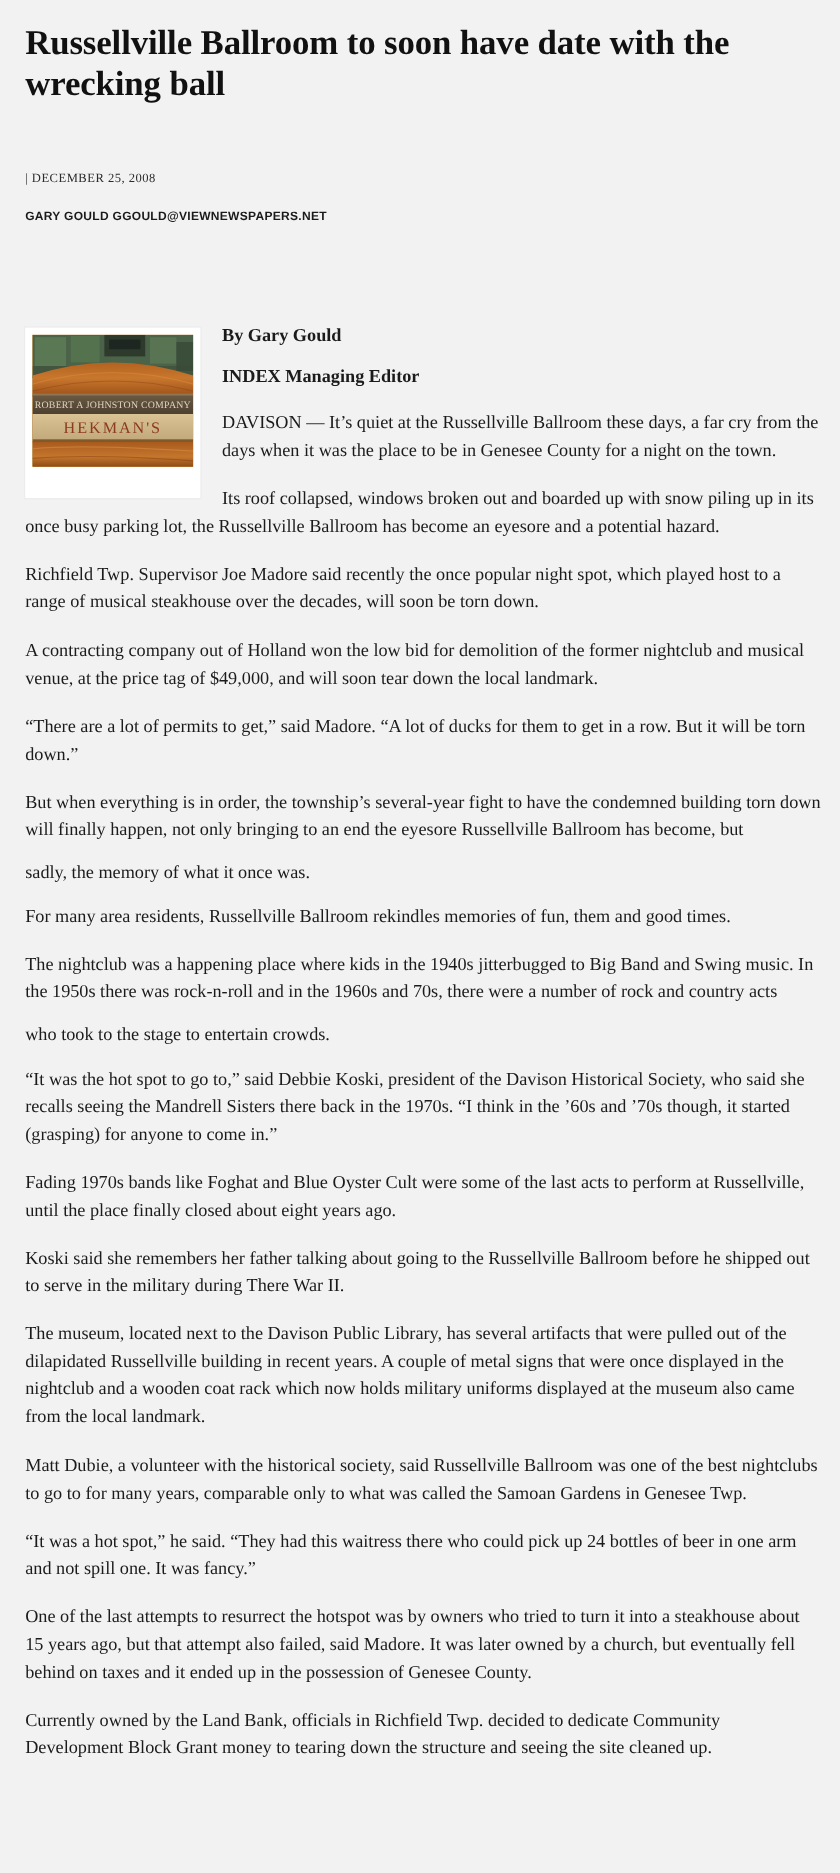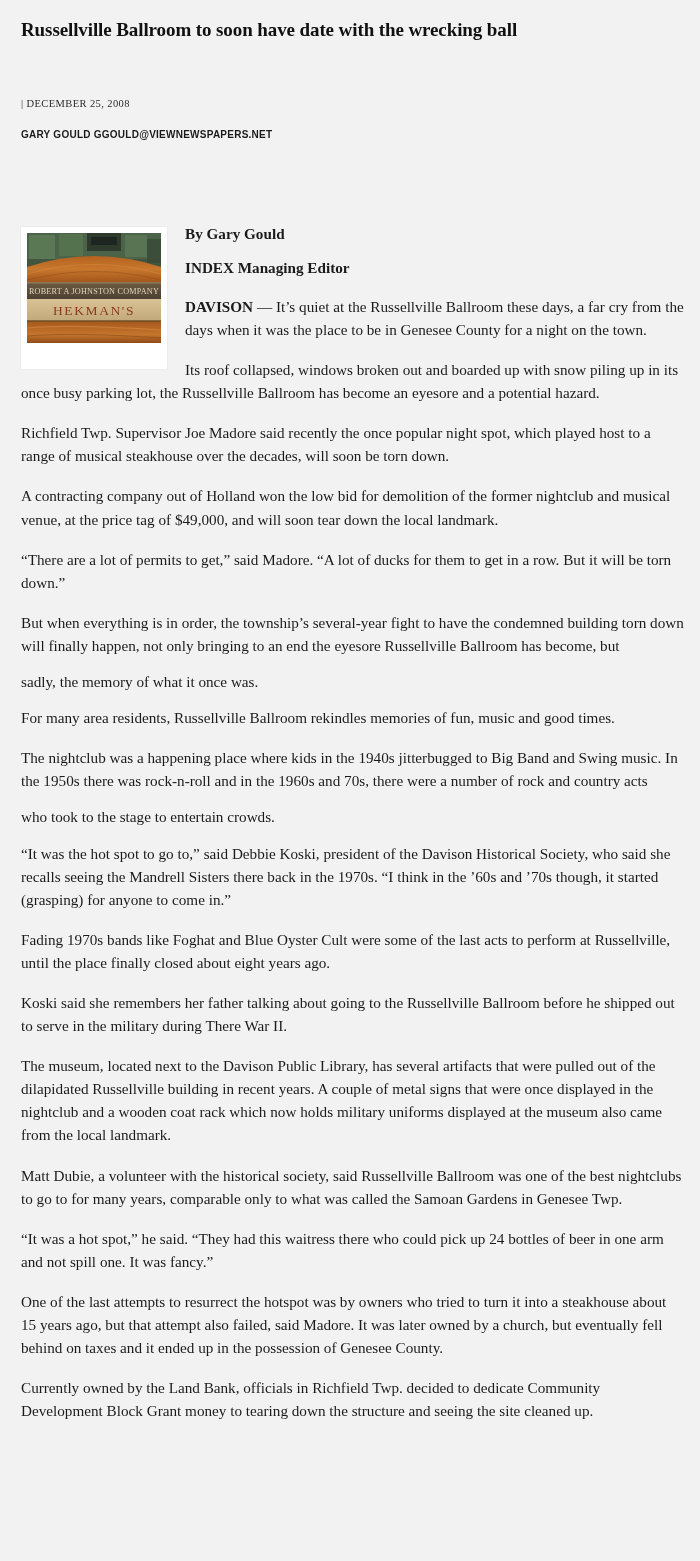--- a/index.html
+++ b/index.html
@@ -19,21 +19,21 @@
     min-height: 1561px;
     box-sizing: border-box;
     padding: 0 16px 0 21px;
     position: relative;
   }
 
   
   .headline {
     font-family: "Liberation Serif", serif;
     font-weight: bold;
-    font-size: 19px;
+    font-size: 29px;
     line-height: 1.18;
     letter-spacing: -0.1px;
     margin: 0;
     padding-top: 19px;
     color: #111111;
     max-width: 640px;
   }
 
   .meta-date {
     margin-top: 57px;
@@ -94,21 +94,21 @@
     margin: 0 0 17px 0;
     line-height: 1.3;
   }
   .para {
     margin: 0 0 17px 0;
   }
   .para.tight {
     margin-bottom: 13px;
   }
   .lead-label {
-    font-weight: bold;
+    font-weight: normal;
   }
 </style>
 </head>
 <body>
 
 <div class="page">
 
   <h1 class="headline">Russellville Ballroom to soon have date with the wrecking ball</h1>
 
   <div class="meta-date">| DECEMBER 25, 2008</div>
@@ -169,21 +169,21 @@
     <p class="byline-role">INDEX Managing Editor</p>
 
     <p class="para"><span class="lead-label">DAVISON</span><span> — It’s quiet at the Russellville Ballroom these days, a far cry from the days when it was the place to be in Genesee County for a night on the town.</span></p>
 
     <p class="para">Its roof collapsed, windows broken out and boarded up with snow piling up in its once busy parking lot, the Russellville Ballroom has become an eyesore and a potential hazard.</p>
     <p class="para">Richfield Twp. Supervisor Joe Madore said recently the once popular night spot, which played host to a range of musical steakhouse over the decades, will soon be torn down.</p>
     <p class="para">A contracting company out of Holland won the low bid for demolition of the former nightclub and musical venue, at the price tag of $49,000, and will soon tear down the local landmark.</p>
     <p class="para">“There are a lot of permits to get,” said Madore. “A lot of ducks for them to get in a row. But it will be torn down.”</p>
     <p class="para tight">But when everything is in order, the township’s several-year fight to have the condemned building torn down will finally happen, not only bringing to an end the eyesore Russellville Ballroom has become, but</p>
     <p class="para tight">sadly, the memory of what it once was.</p>
-    <p class="para">For many area residents, Russellville Ballroom rekindles memories of fun, music and good times.</p>
+    <p class="para">For many area residents, Russellville Ballroom rekindles memories of fun, them and good times.</p>
     <p class="para tight">The nightclub was a happening place where kids in the 1940s jitterbugged to Big Band and Swing music. In the 1950s there was rock-n-roll and in the 1960s and 70s, there were a number of rock and country acts</p>
     <p class="para tight">who took to the stage to entertain crowds.</p>
     <p class="para">“It was the hot spot to go to,” said Debbie Koski, president of the Davison Historical Society, who said she recalls seeing the Mandrell Sisters there back in the 1970s. “I think in the ’60s and ’70s though, it started (grasping) for anyone to come in.”</p>
     <p class="para">Fading 1970s bands like Foghat and Blue Oyster Cult were some of the last acts to perform at Russellville, until the place finally closed about eight years ago.</p>
     <p class="para">Koski said she remembers her father talking about going to the Russellville Ballroom before he shipped out to serve in the military during There War II.</p>
     <p class="para">The museum, located next to the Davison Public Library, has several artifacts that were pulled out of the dilapidated Russellville building in recent years. A couple of metal signs that were once displayed in the nightclub and a wooden coat rack which now holds military uniforms displayed at the museum also came from the local landmark.</p>
     <p class="para">Matt Dubie, a volunteer with the historical society, said Russellville Ballroom was one of the best nightclubs to go to for many years, comparable only to what was called the Samoan Gardens in Genesee Twp.</p>
     <p class="para">“It was a hot spot,” he said. “They had this waitress there who could pick up 24 bottles of beer in one arm and not spill one. It was fancy.”</p>
     <p class="para">One of the last attempts to resurrect the hotspot was by owners who tried to turn it into a steakhouse about 15 years ago, but that attempt also failed, said Madore. It was later owned by a church, but eventually fell behind on taxes and it ended up in the possession of Genesee County.</p>
     <p class="para">Currently owned by the Land Bank, officials in Richfield Twp. decided to dedicate Community Development Block Grant money to tearing down the structure and seeing the site cleaned up.</p>

